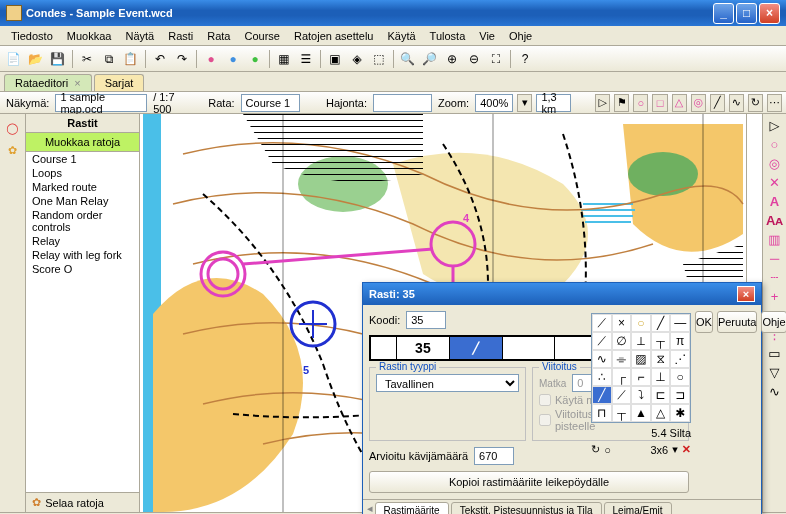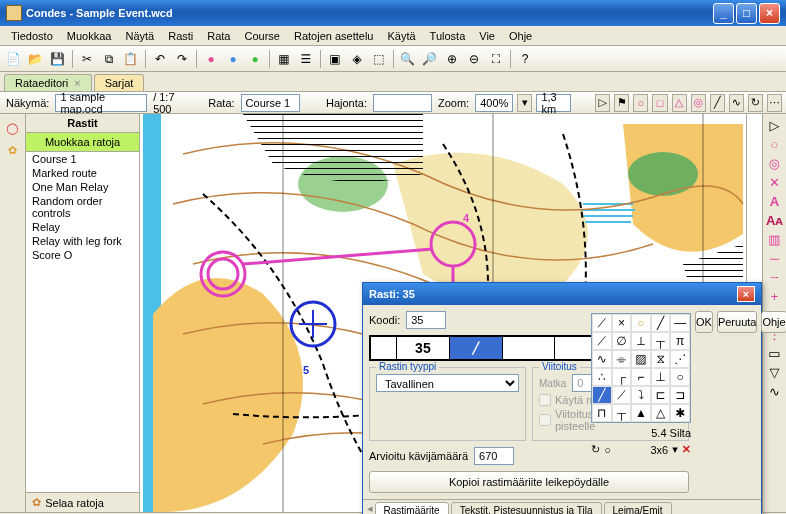--- a/index.html
+++ b/index.html
@@ -179,20 +179,21 @@
 <div class="main">
   <div class="sidecol">
     <div class="sbtn" style="color:#e03030">◯</div>
     <div class="sbtn" style="color:#e0a030">✿</div>
   </div>
   <div class="sidebar">
     <div class="sideheader">Rastit</div>
     <div class="sideheader2">Muokkaa ratoja</div>
     <div class="sidelist">
       <div class="sideitem">Course 1</div>
+      <div class="sideitem">Loops</div>
       <div class="sideitem">Marked route</div>
       <div class="sideitem">One Man Relay</div>
       <div class="sideitem">Random order controls</div>
       <div class="sideitem">Relay</div>
       <div class="sideitem">Relay with leg fork</div>
       <div class="sideitem">Score O</div>
     </div>
     <div class="sidefooter">
       <span style="color:#d08030">✿</span>
       <span>Selaa ratoja</span>

